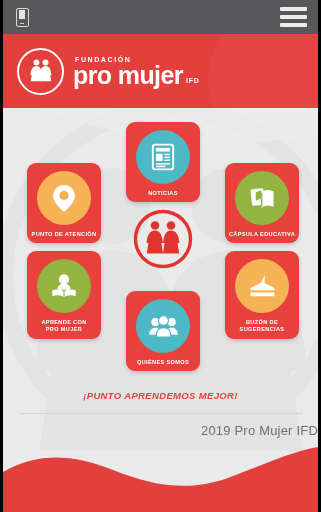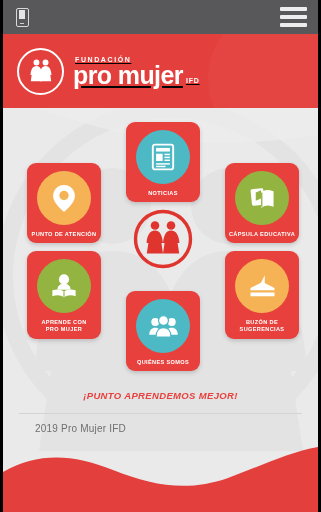--- a/index.html
+++ b/index.html
@@ -67,21 +67,20 @@
 
   
   .brandbar {
     position: relative;
     height: 74px;
     background: #e33f3c;
     display: flex;
     align-items: center;
     padding-left: 14px;
     overflow: hidden;
-    text-decoration: underline;
   }
   .brandbar::after {
     content: "";
     position: absolute;
     right: -40px; top: -30px;
     width: 150px; height: 150px;
     background: rgba(255,255,255,0.035);
     border-radius: 50%;
   }
   .brand-mark {
@@ -203,22 +202,22 @@
     position: absolute;
     left: 16px; right: 16px;
     top: 305px;
     height: 1px;
     background: #d4d4d4;
   }
   .copyright {
     position: absolute;
     left: 0; right: 0;
     top: 315px;
-    text-align: left;
-    font-size: 10px;
+    text-align: right;
+    font-size: 13px;
     color: #6f6f6f;
     letter-spacing: 0.2px;
     margin-left: 32px;
   }
   .wave {
     position: absolute;
     left: 0; bottom: 0;
     width: 321px; height: 70px;
   }
 </style>

